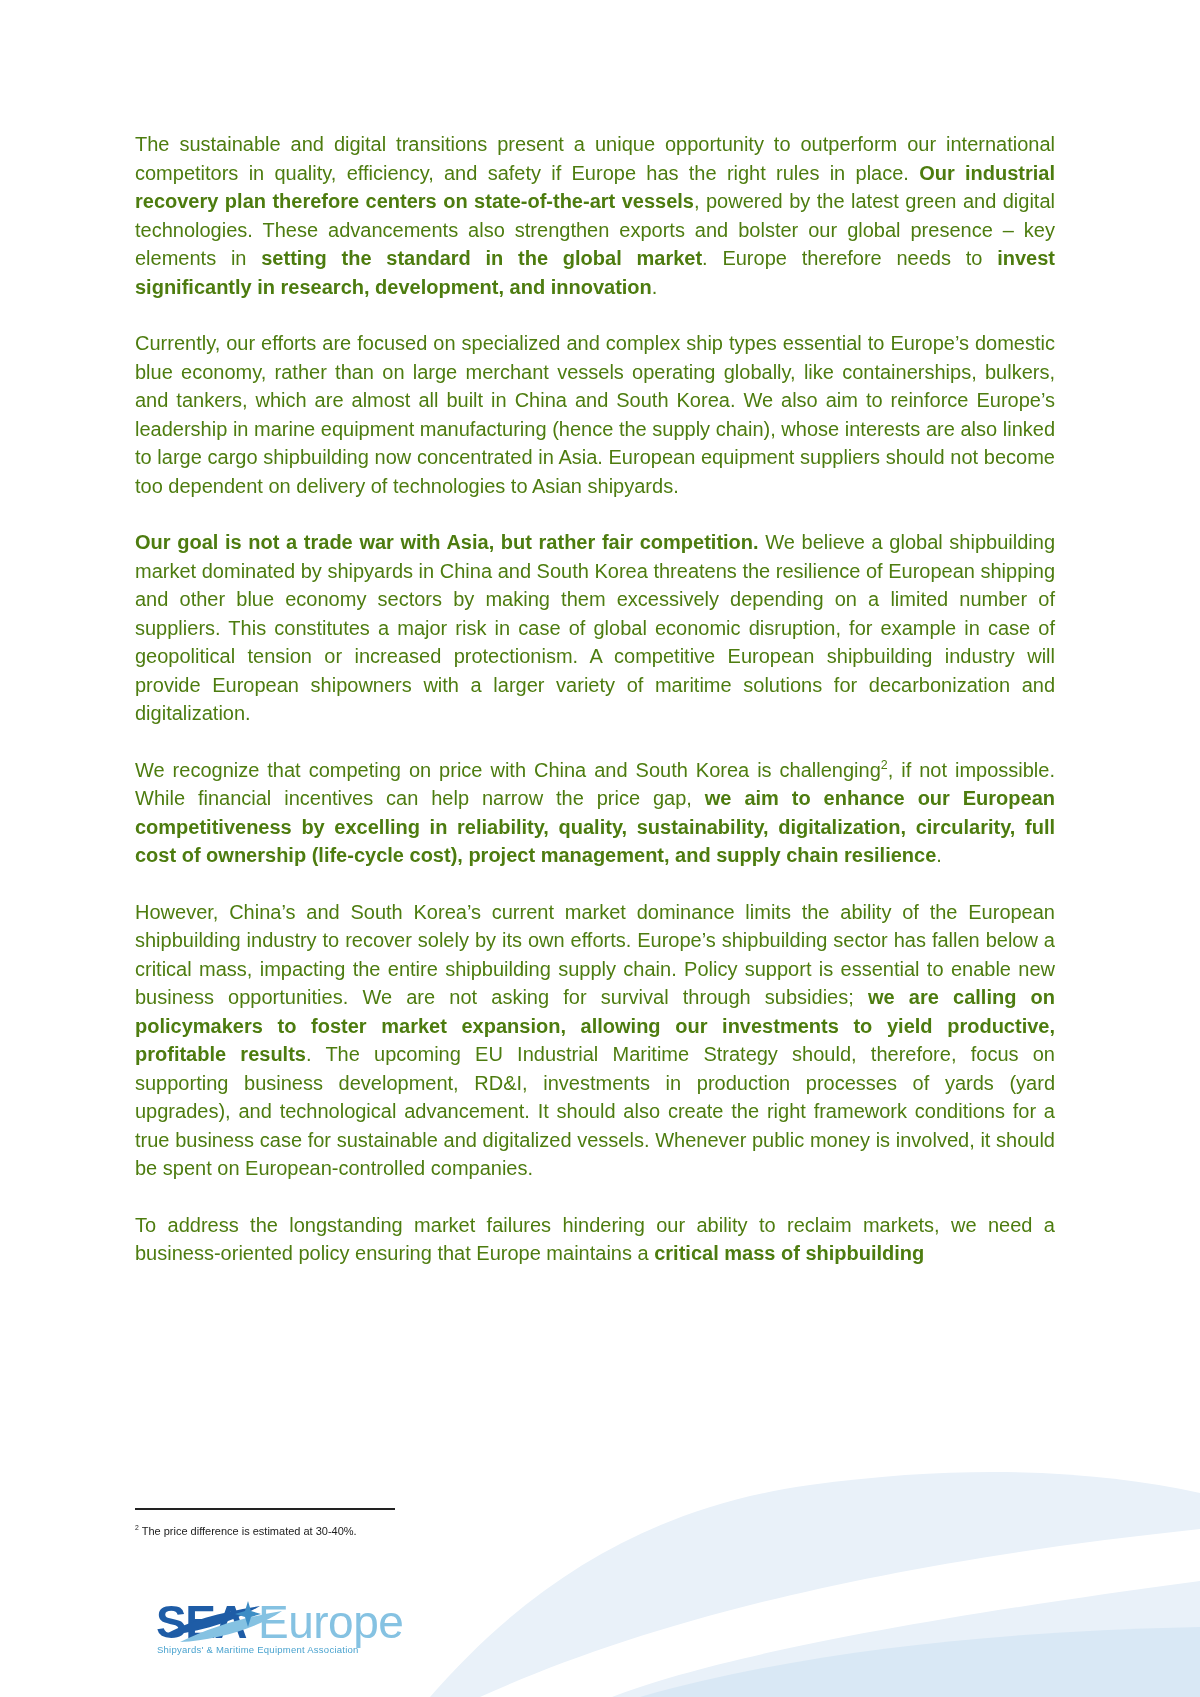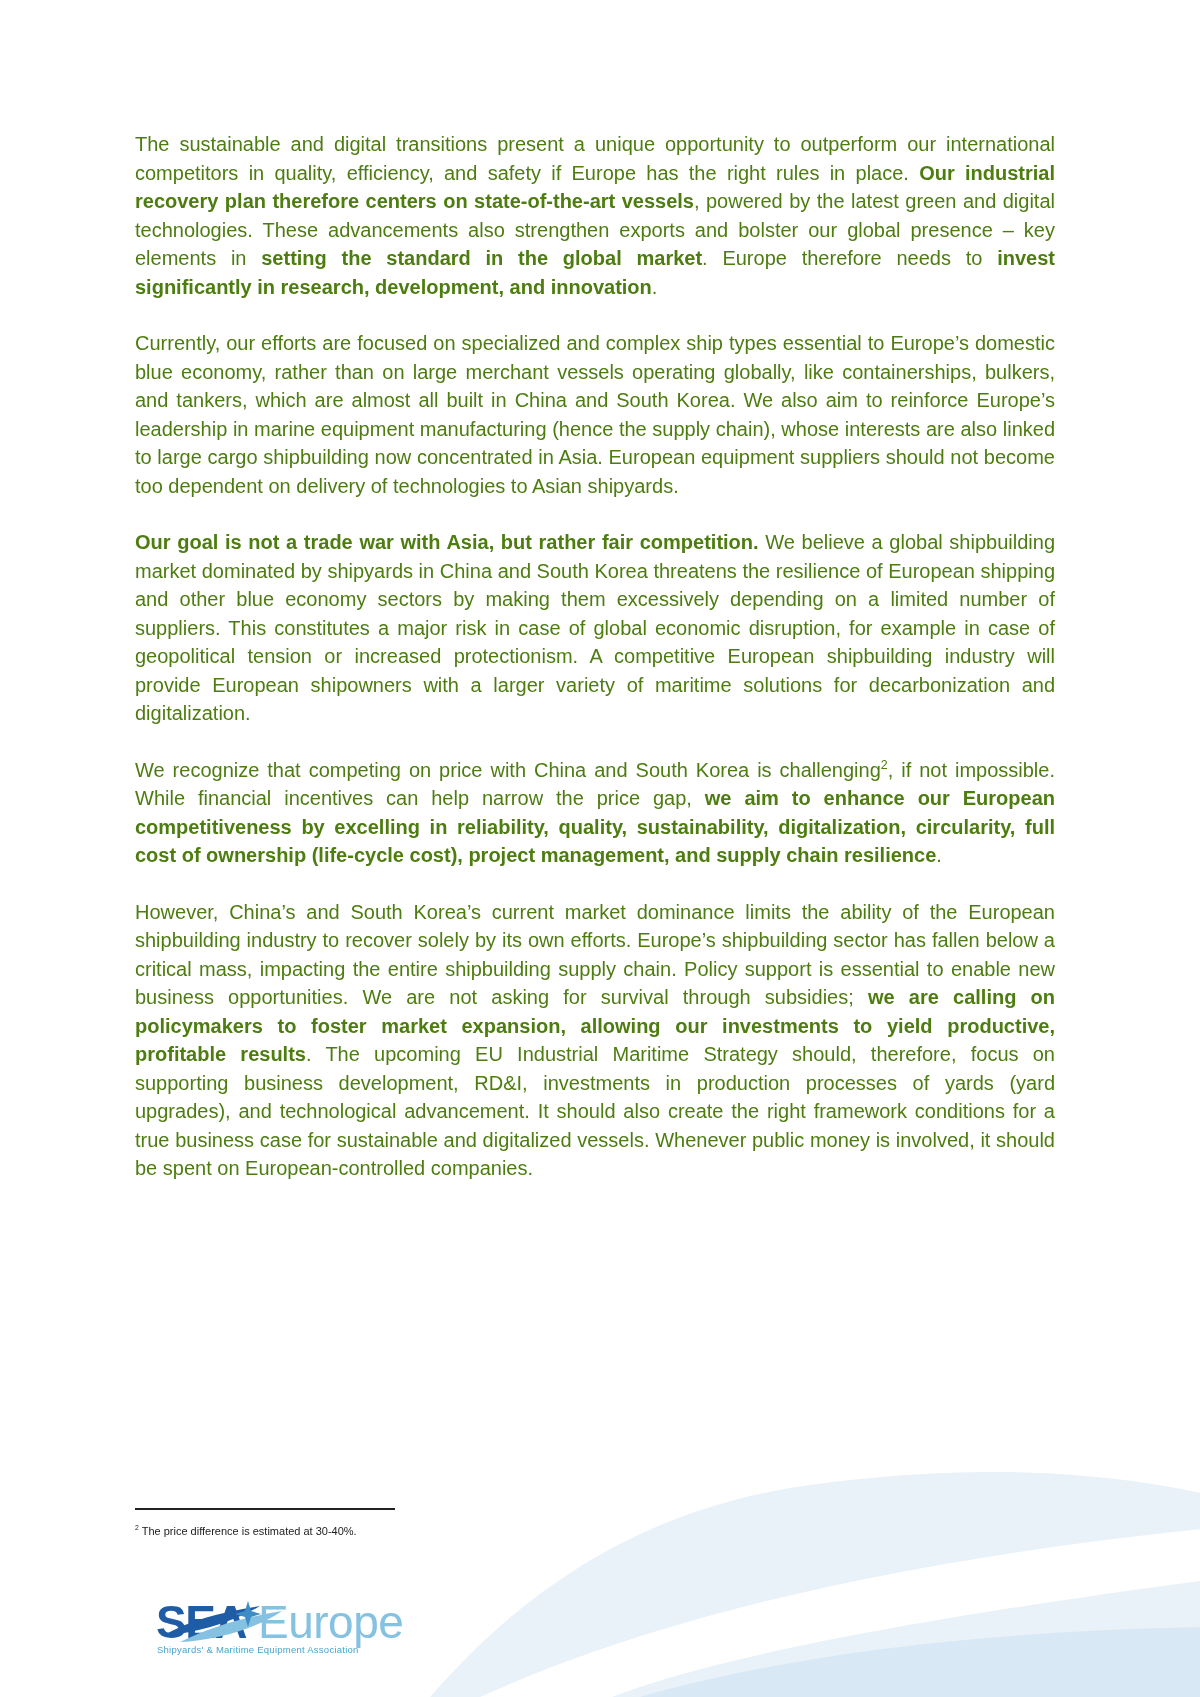--- a/index.html
+++ b/index.html
@@ -46,20 +46,23 @@
 <main class="content">
   <div>
       <p class="para"><span>The sustainable and digital transitions present a unique opportunity to outperform our international competitors in quality, efficiency, and safety if Europe has the right rules in place. </span><strong>Our industrial recovery plan therefore centers on state-of-the-art vessels</strong><span>, powered by the latest green and digital technologies. These advancements also strengthen exports and bolster our global presence – key elements in </span><strong>setting the standard in the global market</strong><span>. Europe therefore needs to </span><strong>invest significantly in research, development, and innovation</strong><span>.</span></p>
       <p class="para"><span>Currently, our efforts are focused on specialized and complex ship types essential to Europe’s domestic blue economy, rather than on large merchant vessels operating globally, like containerships, bulkers, and tankers, which are almost all built in China and South Korea. We also aim to reinforce Europe’s leadership in marine equipment manufacturing (hence the supply chain), whose interests are also linked to large cargo shipbuilding now concentrated in Asia. European equipment suppliers should not become too dependent on delivery of technologies to Asian shipyards.</span></p>
       <p class="para"><strong>Our goal is not a trade war with Asia, but rather fair competition.</strong><span> We believe a global shipbuilding market dominated by shipyards in China and South Korea threatens the resilience of European shipping and other blue economy sectors by making them excessively depending on a limited number of suppliers. This constitutes a major risk in case of global economic disruption, for example in case of geopolitical tension or increased protectionism. A competitive European shipbuilding industry will provide European shipowners with a larger variety of maritime solutions for decarbonization and digitalization.</span></p>
       <p class="para"><span>We recognize that competing on price with China and South Korea is challenging</span><sup>2</sup><span>, if not impossible. While financial incentives can help narrow the price gap, </span><strong>we aim to enhance our European competitiveness by excelling in reliability, quality, sustainability, digitalization, circularity, full cost of ownership (life-cycle cost), project management, and supply chain resilience</strong><span>.</span></p>
       <p class="para"><span>However, China’s and South Korea’s current market dominance limits the ability of the European shipbuilding industry to recover solely by its own efforts. Europe’s shipbuilding sector has fallen below a critical mass, impacting the entire shipbuilding supply chain. Policy support is essential to enable new business opportunities. We are not asking for survival through subsidies; </span><strong>we are calling on policymakers to foster market expansion, allowing our investments to yield productive, profitable results</strong><span>. The upcoming EU Industrial Maritime Strategy should, therefore, focus on supporting business development, RD&amp;I, investments in production processes of yards (yard upgrades), and technological advancement. It should also create the right framework conditions for a true business case for sustainable and digitalized vessels. Whenever public money is involved, it should be spent on European-controlled companies.</span></p>
     </div>
 
 
+  <div class="rich-after">
+      <p class="para"><span>To address the longstanding market failures hindering our ability to reclaim markets, we need a business-oriented policy ensuring that Europe maintains a </span><strong>critical mass of shipbuilding</strong></p>
+    </div>
 </main>
 
 <div class="footnote-block">
   <div class="footnote-rule"></div>
   <p class="footnote-text"><sup>2</sup> <span>The price difference is estimated at 30-40%.</span></p>
 </div>
 
 <svg class="logo" width="340" height="72" viewBox="0 0 340 72" aria-hidden="true">
   <text class="logo-sea" x="0" y="38" fill="#1e5ca6">SEA</text>
   <path d="M6,36 C34,20 66,12 104,6 C74,24 38,33 6,36 Z" fill="#1e5ca6"></path>

